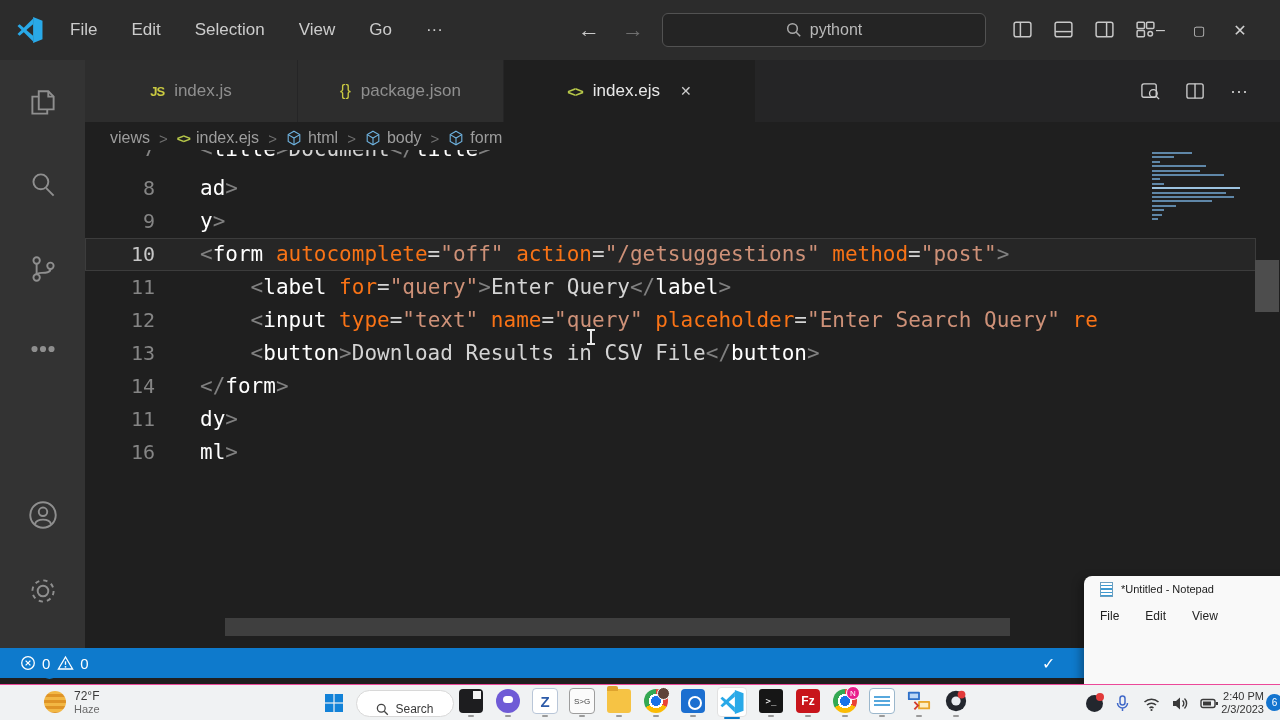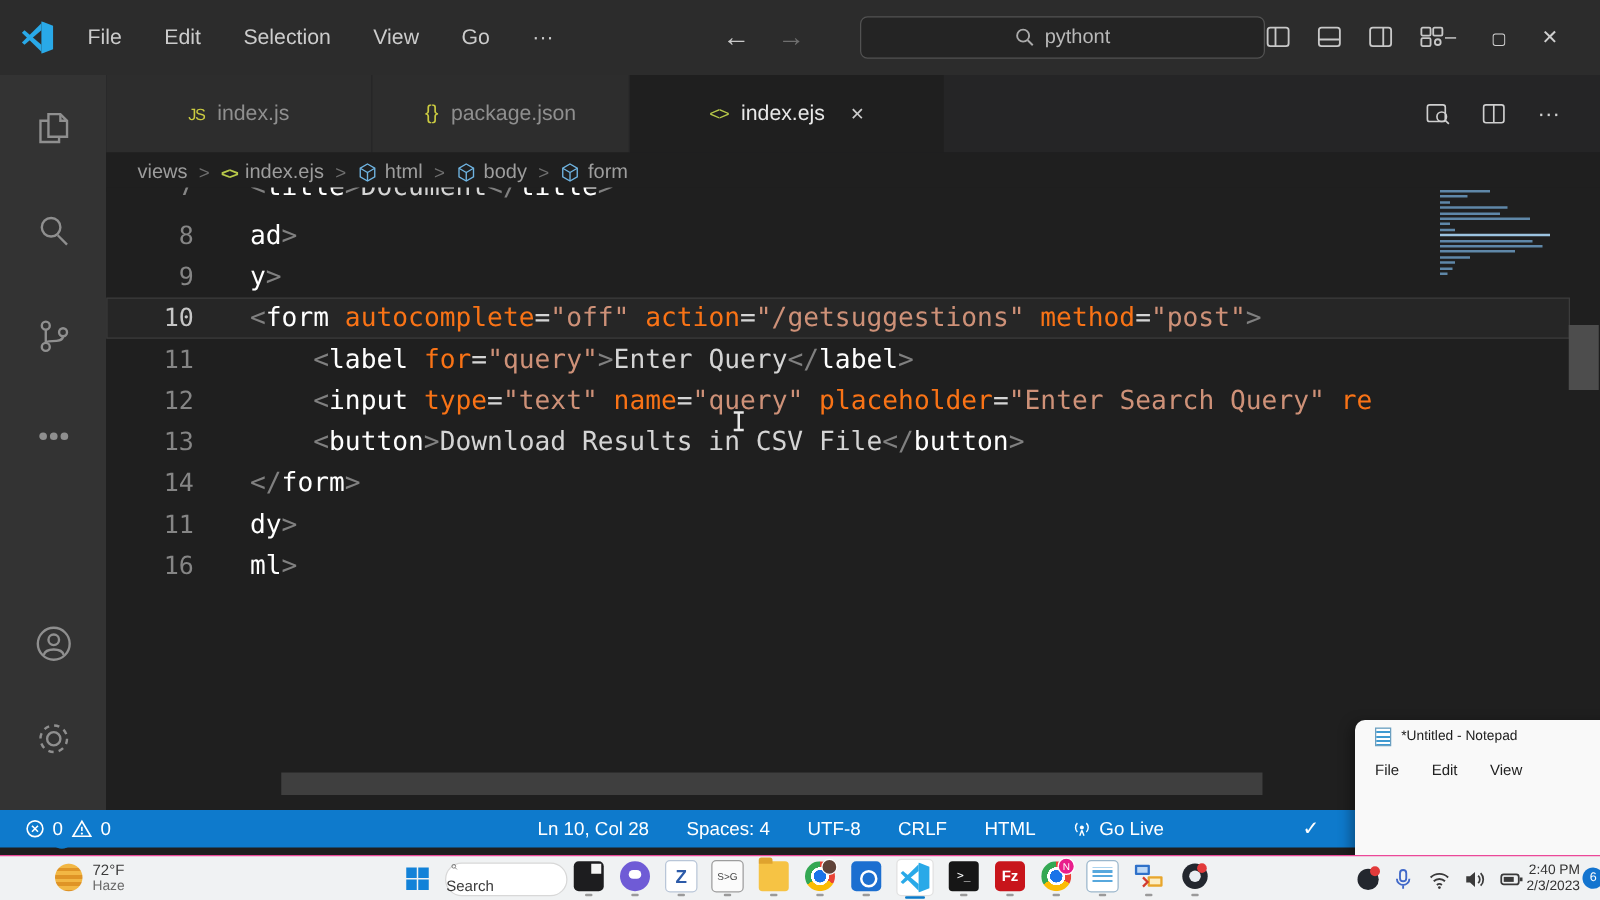--- a/index.html
+++ b/index.html
@@ -11,21 +11,21 @@
   #titlebar{position:absolute;left:0;top:0;width:1280px;height:60px;background:#2c2c2c;}
   #tb-logo{position:absolute;left:17px;top:17px;width:26px;height:26px;}
   #menubar{position:absolute;left:70px;top:0;height:60px;display:flex;align-items:center;gap:34px;
            color:#cccccc;font-size:17px;}
   .menu-item{cursor:default;}
   #nav-arrows{position:absolute;left:578px;top:0;height:60px;display:flex;align-items:center;gap:22px;
               font-size:22px;color:#c9c9c9;}
   #nav-arrows .dim{color:#6f6f6f;}
   #searchbox{position:absolute;left:662px;top:13px;width:322px;height:32px;background:#242424;
              border:1px solid #525252;border-radius:6px;display:flex;align-items:center;justify-content:center;
-             gap:8px;color:#b9b9b9;font-size:16px;margin-left:26px;}
+             gap:8px;color:#b9b9b9;font-size:16px;}
   #layout-controls{position:absolute;left:1012px;top:19px;display:flex;gap:20px;}
   #layout-controls svg{stroke:#c8c8c8;fill:none;stroke-width:1.4;}
   #window-controls{position:absolute;left:1150px;top:0;height:60px;display:flex;align-items:center;gap:28px;
                    color:#cfcfcf;font-size:16px;padding-left:6px;}
 
   
   #activitybar{position:absolute;left:0;top:60px;width:85px;height:588px;background:#333333;}
   .act-icon{position:absolute;left:26px;width:34px;height:34px;}
   .act-icon svg{stroke:#8f8f8f;fill:none;stroke-width:1.8;width:34px;height:34px;}
   #act-badge{position:absolute;left:40px;top:600px;width:19px;height:19px;border-radius:50%;
@@ -33,21 +33,21 @@
 
   
   #tabstrip{position:absolute;left:85px;top:60px;width:1195px;height:62px;background:#252526;display:flex;}
   .tab{height:62px;display:flex;align-items:center;justify-content:center;gap:10px;background:#2d2d2d;
        color:#8f8f8f;font-size:17px;border-right:1px solid #252526;}
   .tab:nth-child(1){width:212px;}
   .tab:nth-child(2){width:205px;}
   .tab:nth-child(3){width:251px;}
   .tab:nth-child(4){width:194px;}
   .tab.active{background:#1f1f1f;color:#e8e8e8;}
-  .ticon{font-weight:normal;}
+  .ticon{font-weight:bold;}
   .ticon.vscode{width:20px;height:20px;}
   .ticon.js{color:#cbcb41;font-size:13px;letter-spacing:-1px;}
   .ticon.braces{color:#cbcb41;font-size:16px;font-weight:normal;}
   .ticon.angle{color:#b8c94a;font-size:15px;letter-spacing:-1px;}
   .tclose{font-size:14px;color:#cccccc;margin-left:10px;}
   #editor-actions{position:absolute;left:1140px;top:60px;height:62px;display:flex;align-items:center;gap:24px;
                   color:#cfcfcf;font-size:18px;}
   #editor-actions svg{stroke:#cfcfcf;fill:none;stroke-width:1.4;}
 
   
@@ -105,22 +105,22 @@
   
   #taskbar{position:absolute;left:0;top:684px;width:1280px;height:36px;background:#f0f2f3;
            border-top:1px solid #ec4899;z-index:20;}
   #weather{position:absolute;left:44px;top:4px;display:flex;align-items:center;gap:8px;}
   #weather-icon{width:22px;height:22px;border-radius:50%;
                 background:repeating-linear-gradient(#f2b744 0 3px,#df9426 3px 6px);}
   #weather-temp{font-size:12px;color:#3a3a3a;line-height:14px;}
   #weather-cond{font-size:11px;color:#6a6a6a;line-height:12px;}
   #start-btn{position:absolute;left:324px;top:8px;width:20px;height:20px;}
   #tb-search{position:absolute;left:356px;top:5px;width:96px;height:25px;background:#ffffff;
-             border:1px solid #d8d8d8;border-radius:14px;display:flex;align-items:flex-start;justify-content:center;
-             gap:6px;font-size:12px;color:#3a3a3a;flex-direction:column;}
+             border:1px solid #d8d8d8;border-radius:14px;display:flex;align-items:flex-end;justify-content:center;
+             gap:6px;font-size:12px;color:#3a3a3a;}
   #apps{position:absolute;left:458px;top:3px;display:flex;gap:11px;}
   .app{position:relative;width:26px;height:26px;display:flex;align-items:center;justify-content:center;}
   .app .ul{position:absolute;left:10px;bottom:-3px;width:6px;height:2.5px;border-radius:2px;background:#9a9a9a;}
   .app.active{background:#ffffff;border:1px solid #e1e1e1;border-radius:4px;top:-1px;width:28px;height:28px;}
   .app.active .ul{left:6px;width:16px;background:#0a7ac9;}
   .ai{width:24px;height:24px;border-radius:4px;position:relative;}
   .app-dark .ai{background:#1d1d1f;}
   .app-dark .ai:after{content:"";position:absolute;right:2px;top:2px;width:8px;height:8px;background:#f4f4f4;}
   .chat .ai{background:#6f5bd6;border-radius:50%;}
   .chat .ai:after{content:"";position:absolute;left:7px;top:7px;width:10px;height:7px;border-radius:4px;background:#ffffff;}
@@ -389,34 +389,20 @@
     </span>
     <span class="st-item">
       <svg width="17" height="16" viewBox="0 0 17 16">
         <path d="M8.5 2L15.6 14H1.4Z" fill="none" stroke="#ffffff" stroke-width="1.3"></path>
         <line x1="8.5" y1="6.3" x2="8.5" y2="9.8" stroke="#ffffff" stroke-width="1.3"></line>
         <circle cx="8.5" cy="11.8" r="0.9" fill="#ffffff"></circle>
         </svg>
       <span>0</span>
     </span>
   </div>
-  <div id="status-right">
-      <span class="st-item">Ln 10, Col 28</span>
-      <span class="st-item">Spaces: 4</span>
-      <span class="st-item">UTF-8</span>
-      <span class="st-item">CRLF</span>
-      <span class="st-item">HTML</span>
-      <span class="st-item">
-        <svg width="15" height="16" viewBox="0 0 16 16">
-          <circle cx="8" cy="7" r="1.7" fill="#ffffff"></circle>
-          <path d="M4.2 10.8a5.3 5.3 0 0 1 0-7.6M11.8 3.2a5.3 5.3 0 0 1 0 7.6M8 9.2 6.2 14M8 9.2 9.8 14" fill="none" stroke="#ffffff" stroke-width="1.2"></path>
-        </svg>
-        <span>Go Live</span>
-      </span>
-    </div>
   <span id="status-check">✓</span>
 </footer>
 
 <div id="notepad">
   <div id="np-title">
     <span id="np-icon"></span>
     <span>*Untitled - Notepad</span>
   </div>
   <div id="np-menu">
       <span>File</span>

